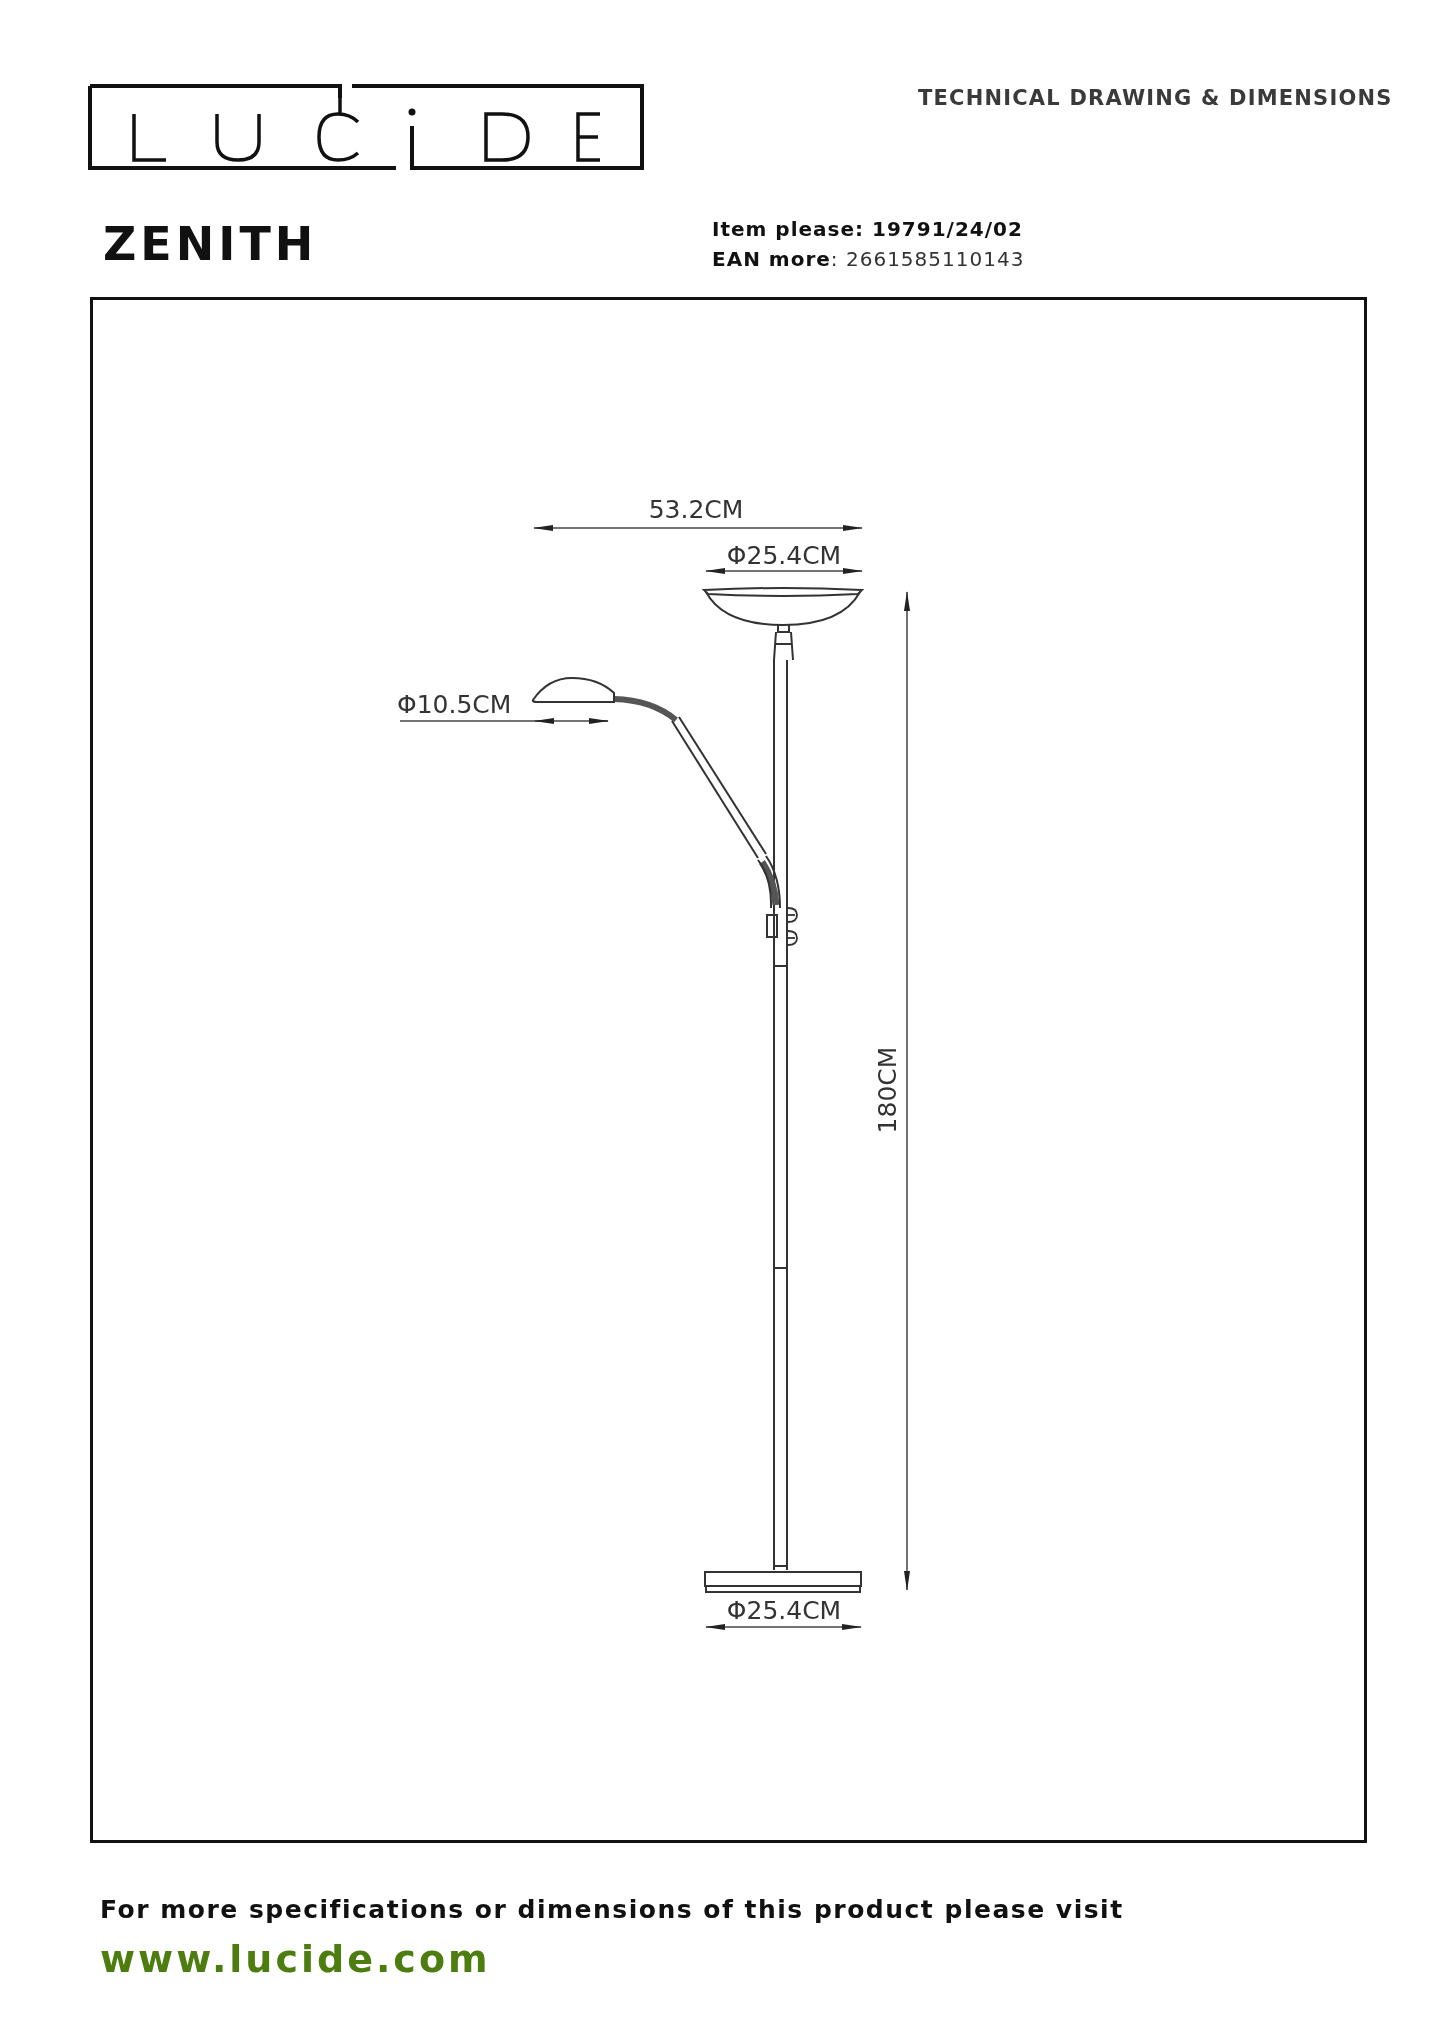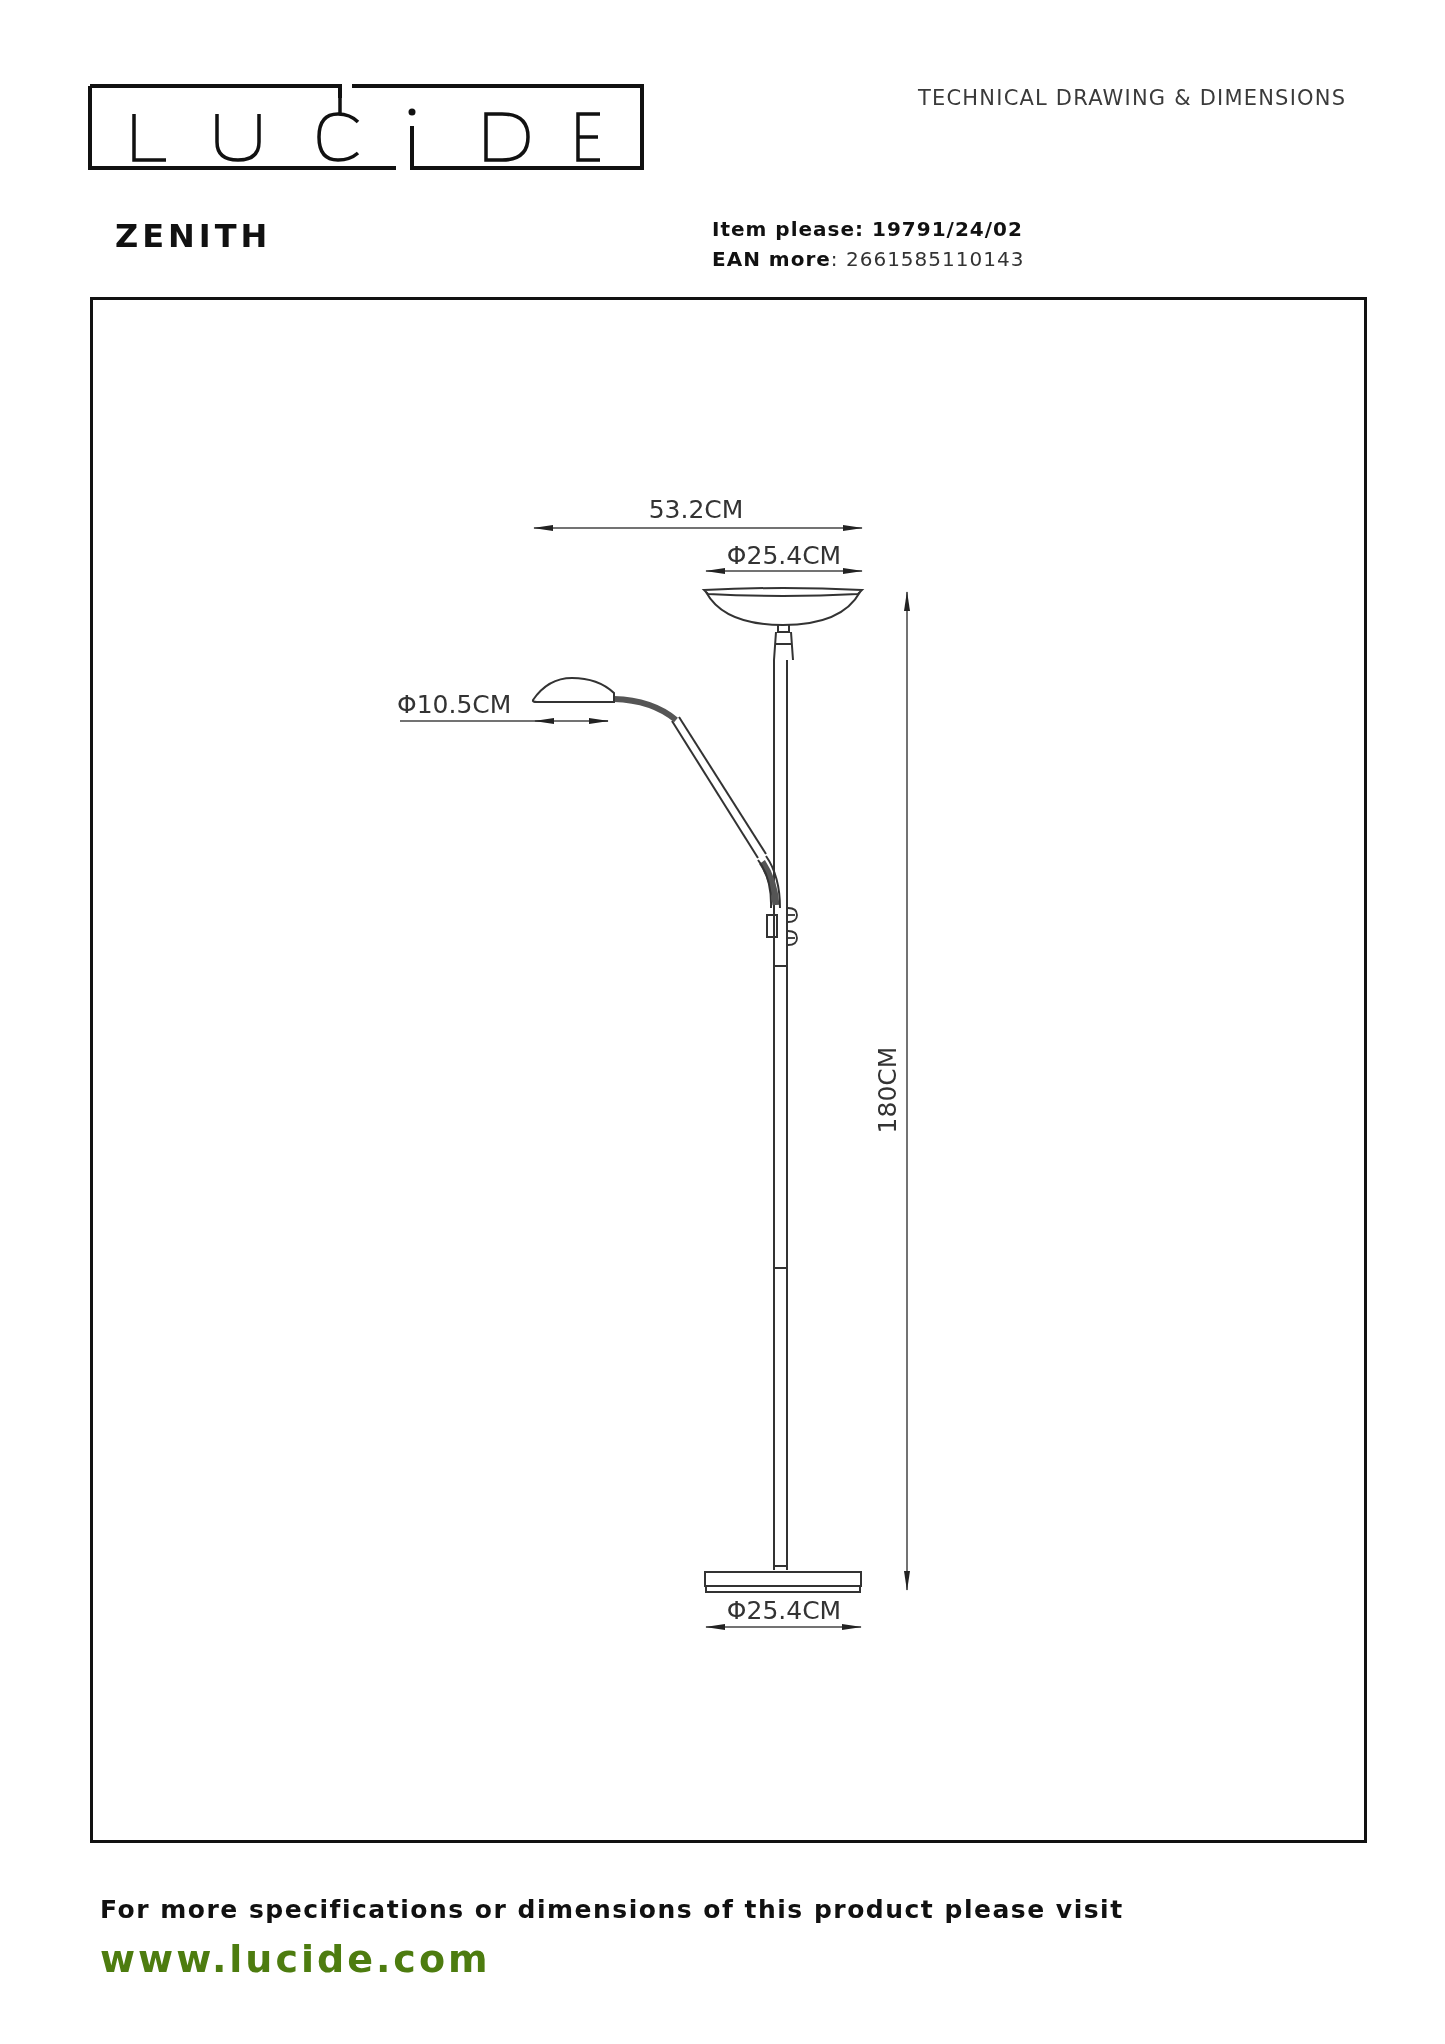--- a/index.html
+++ b/index.html
@@ -22,31 +22,31 @@
       width: 556px;
       height: 90px;
     }
     .logo svg { display: block; }
     .doc-heading {
       position: absolute;
       left: 918px;
       top: 86px;
       font-family: "DejaVu Sans", sans-serif;
       font-size: 21px;
-      font-weight: normal;
+      font-weight: bold;
       letter-spacing: 1.2px;
       color: #3a3a3a;
       white-space: nowrap;
     }
     .product-name {
       position: absolute;
-      left: 115px;
+      left: 103px;
       top: 217px;
       font-family: "DejaVu Sans", sans-serif;
-      font-size: 32px;
+      font-size: 46px;
       font-weight: bold;
       letter-spacing: 4px;
       color: #111111;
     }
     .meta {
       position: absolute;
       left: 712px;
       top: 214px;
       font-family: "DejaVu Sans", sans-serif;
       font-size: 20px;

